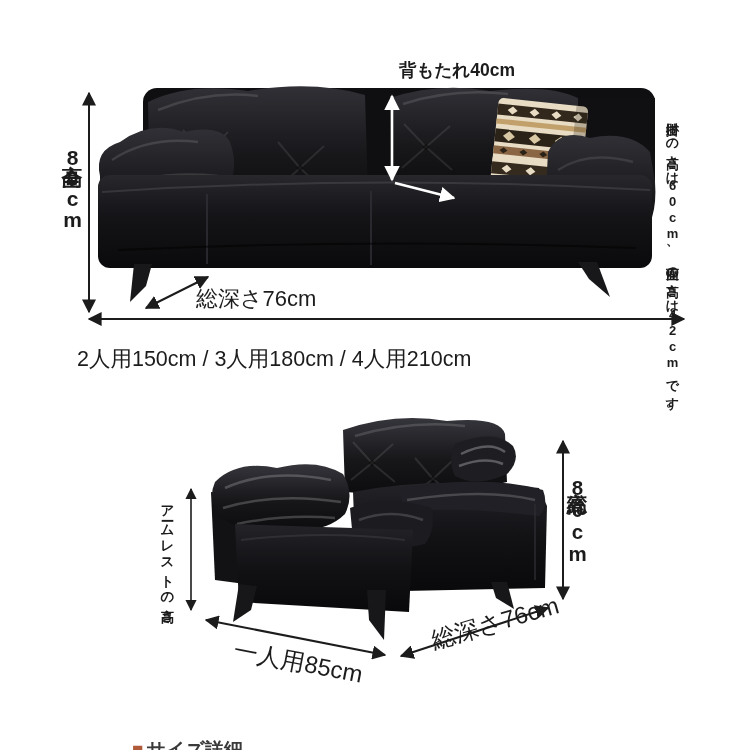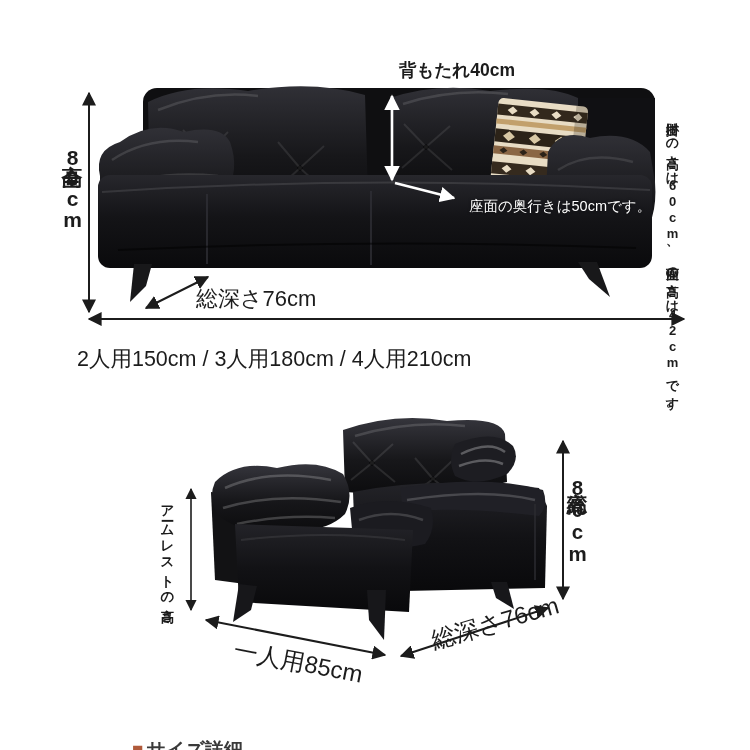--- a/index.html
+++ b/index.html
@@ -178,21 +178,20 @@
 
     <line x1="563" y1="441" x2="563" y2="599" stroke="#1c1c1c" stroke-width="2" marker-start="url(#ab)" marker-end="url(#ab)"></line>
 
     <line x1="392" y1="96" x2="392" y2="180" stroke="#ffffff" stroke-width="2.6" marker-start="url(#aw)" marker-end="url(#aw)"></line>
 
     <line x1="395" y1="183" x2="454" y2="198" stroke="#ffffff" stroke-width="2.6" marker-end="url(#aw)"></line>
   </svg>
 
   <div class="label" id="lbl-backrest">背もたれ40cm</div>
   <div class="label vtext" id="lbl-zenko">全高80cm</div>
-  <div class="label white" id="lbl-seatdepth">座面の奥行きは50cmです。</div>
   <div class="label" id="lbl-depth-top">総深さ76cm</div>
   <div class="label" id="lbl-widths">2人用150cm / 3人用180cm / 4人用210cm</div>
   <div class="label vtext" id="lbl-sidenote">肘掛けの高さは60cm、座面の高さは42cmです。</div>
   <div class="label vtext" id="lbl-armrest">アームレストの高さ</div>
   <div class="label vtext" id="lbl-soko">総高80cm</div>
   <div class="label" id="lbl-single">一人用85cm</div>
   <div class="label" id="lbl-depth-bot">総深さ76cm</div>
 
   <div id="fragment">
     <span class="bullet">■</span><span class="ftxt">サイズ詳細</span>

